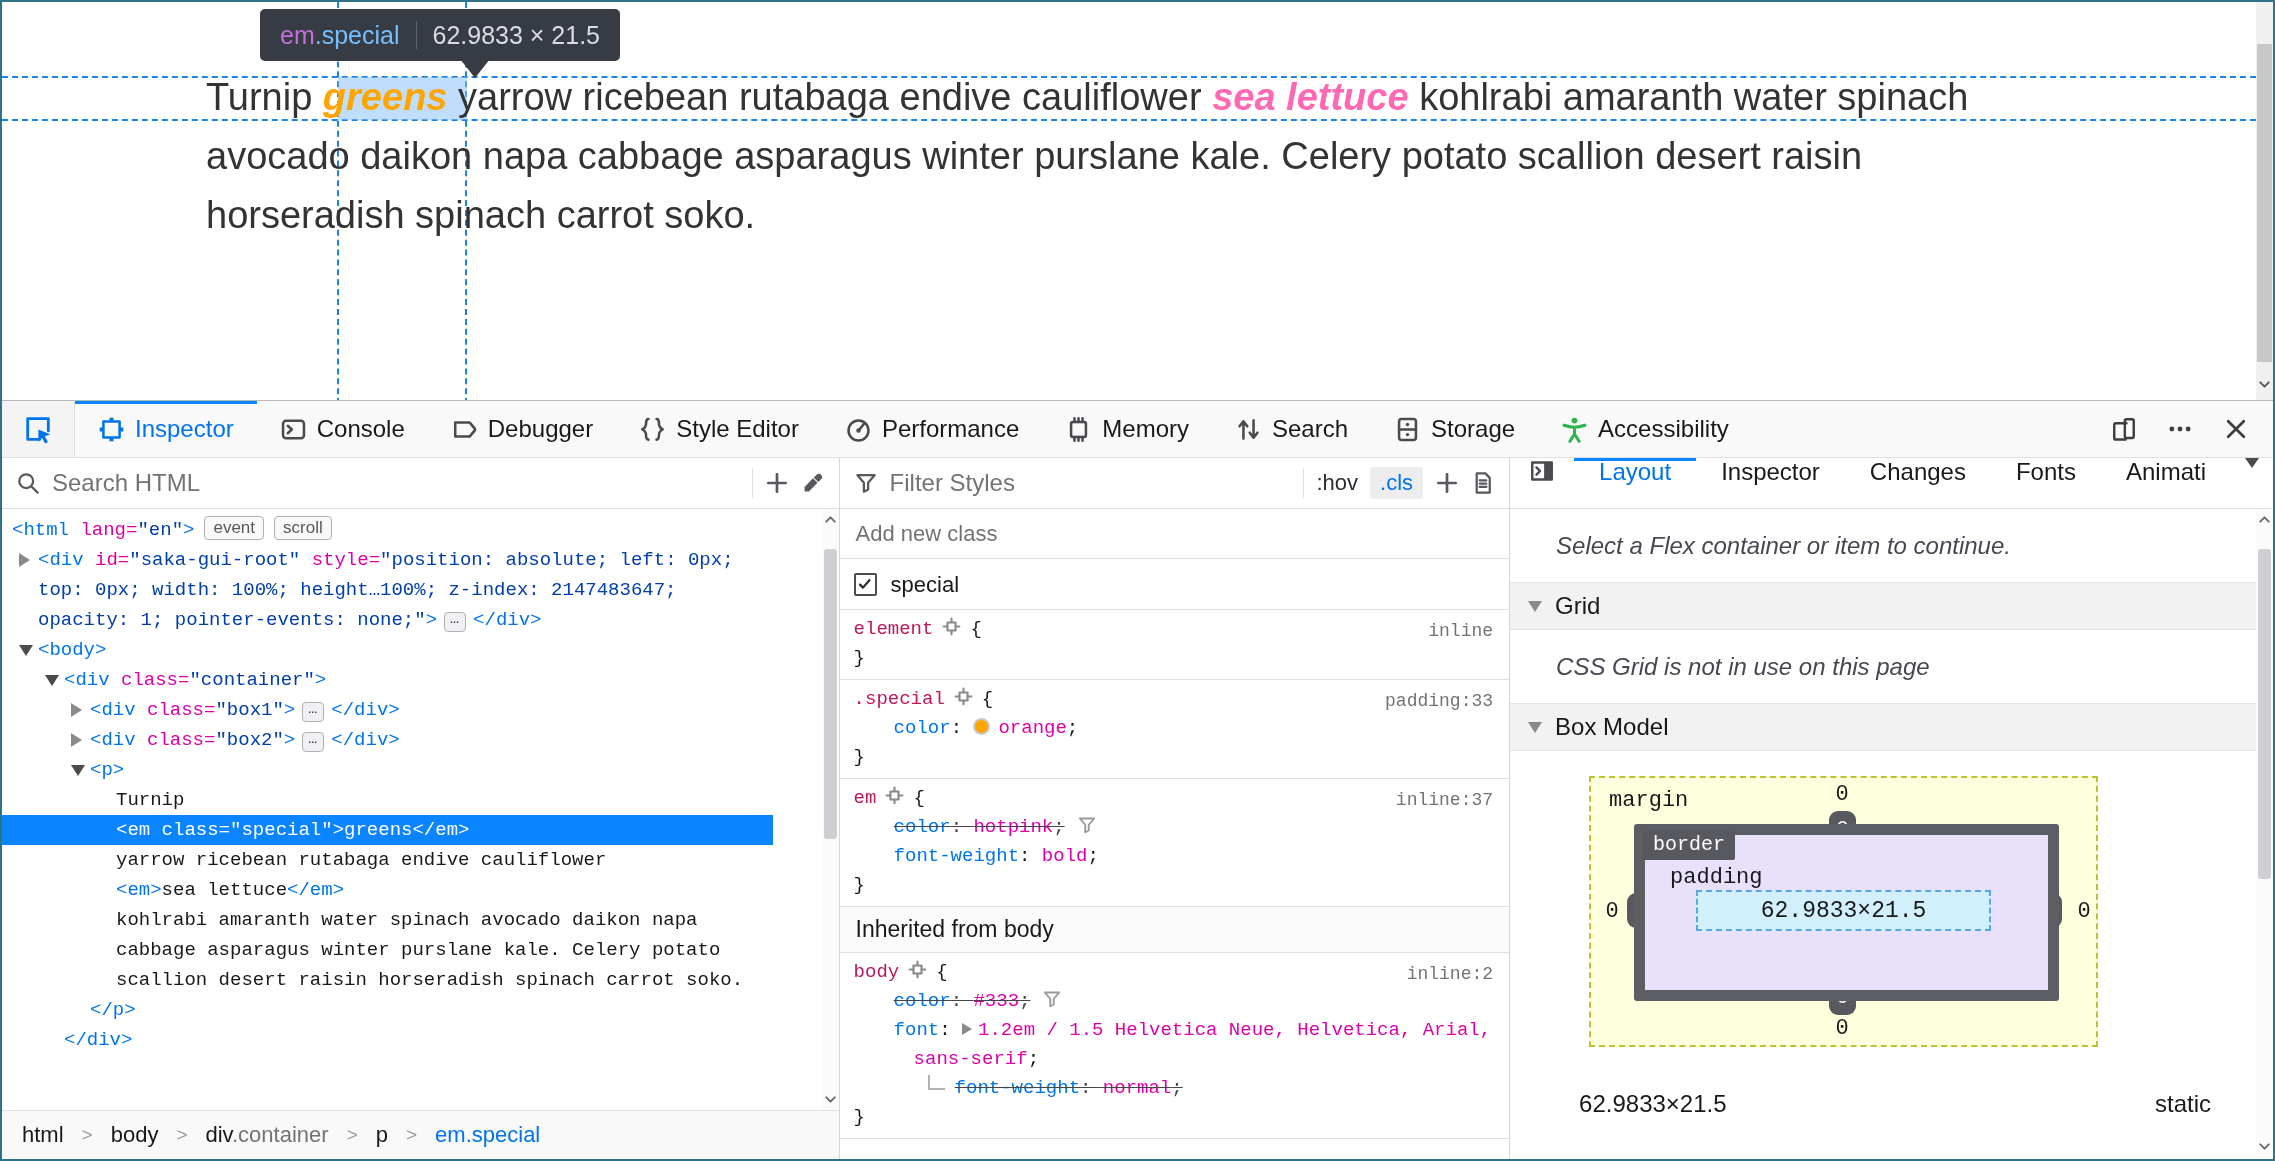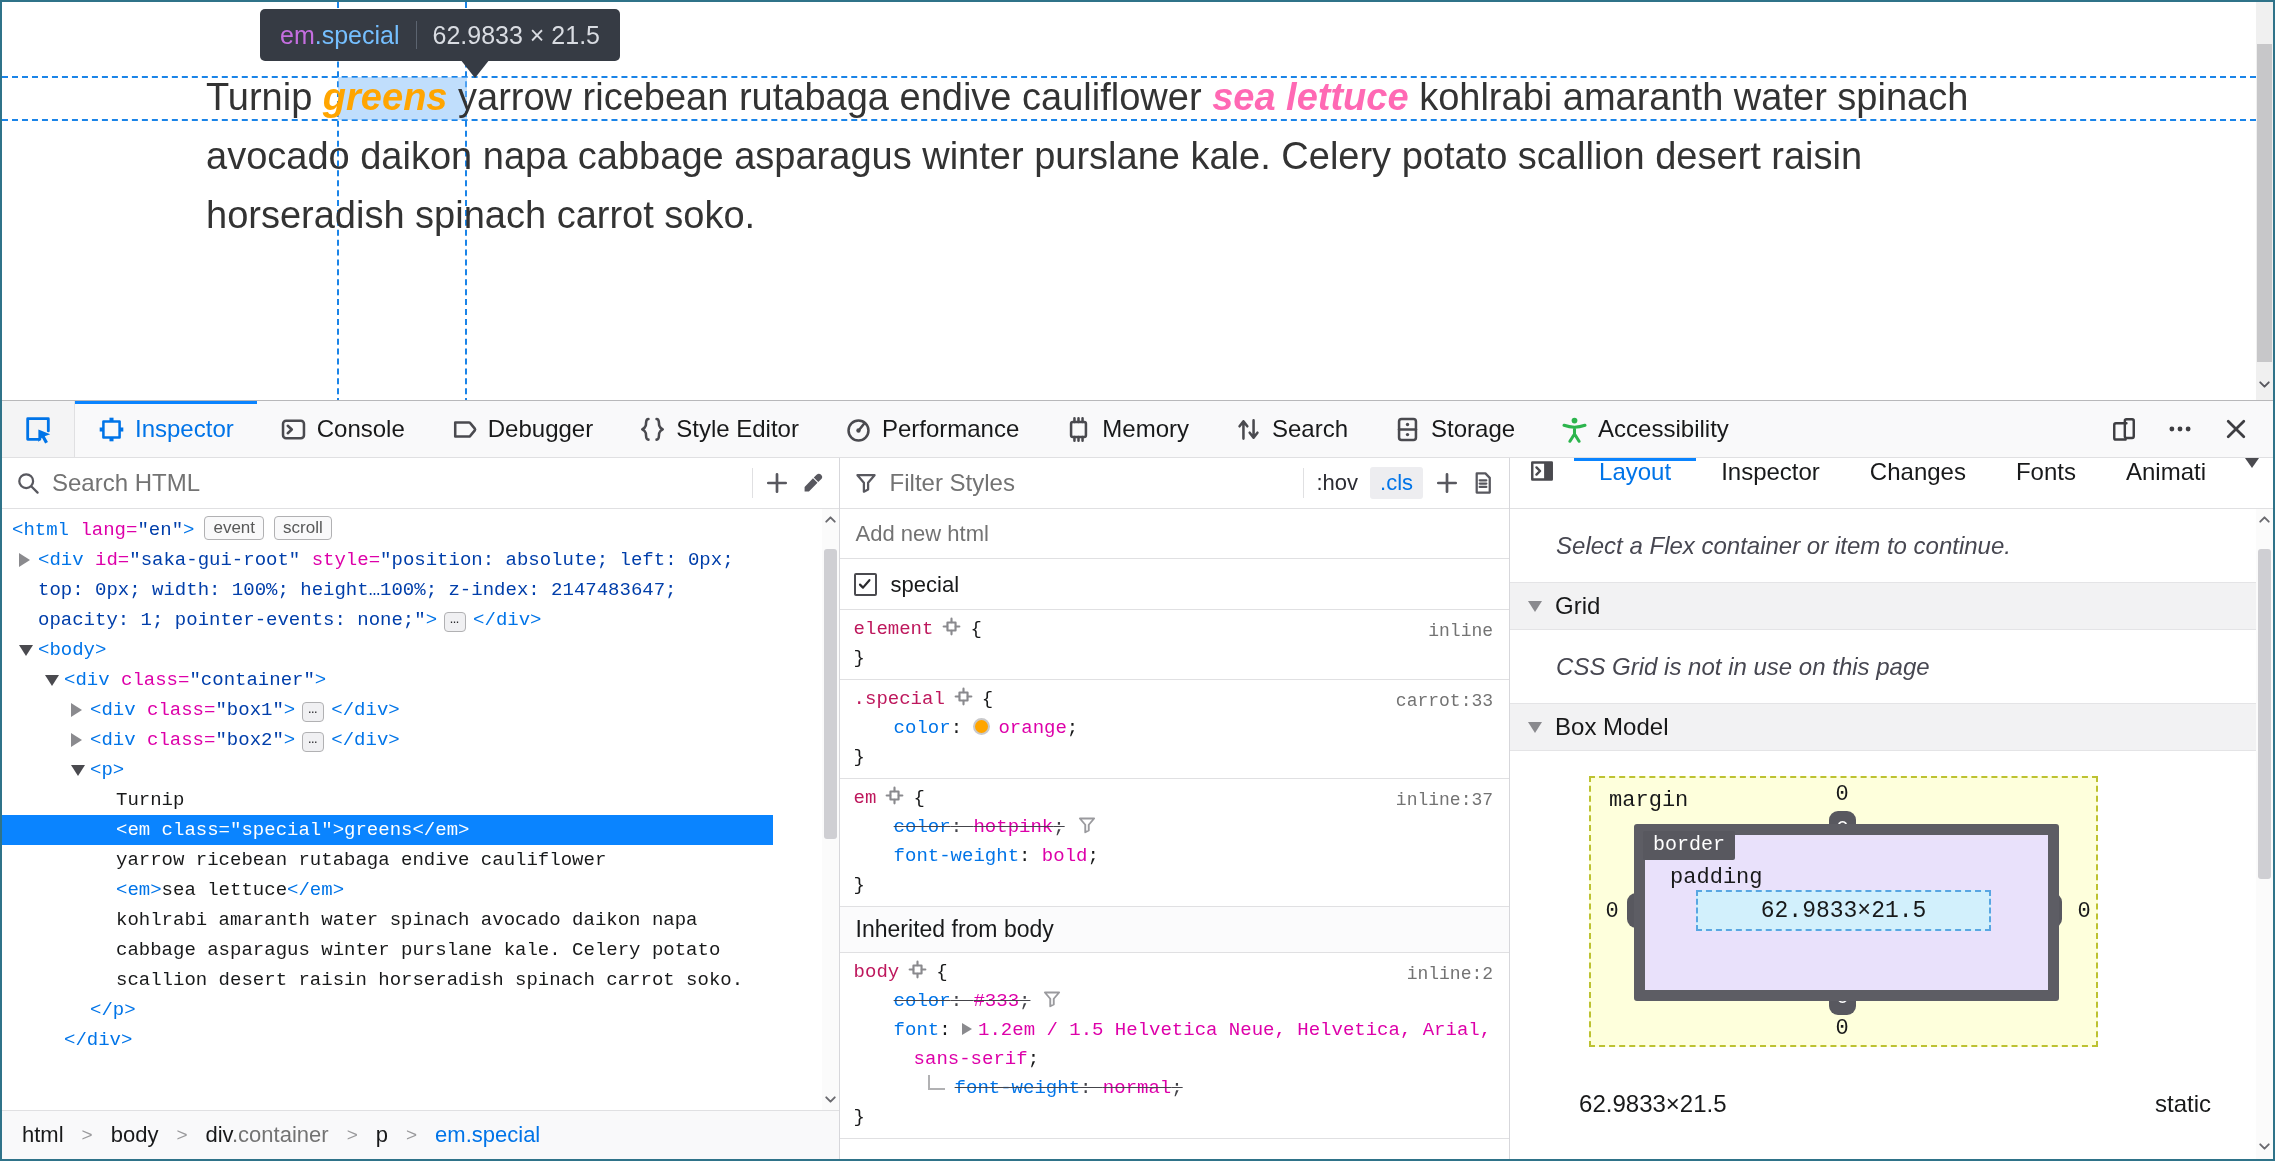--- a/index.html
+++ b/index.html
@@ -381,40 +381,40 @@
               </svg>
             </span>
           <span class="hicon">
               <svg viewBox="0 0 16 16" fill="none" stroke="currentColor" stroke-width="1.5" stroke-linecap="round" stroke-linejoin="round">
                 <path d="M3.8 1.6h5.8l2.9 3v9.8H3.8z"></path>
                 <path d="M5.8 6.2h4.4M5.8 8.4h4.4M5.8 10.6h4.4"></path>
               </svg>
             </span>
         </div>
         <div class="rbody">
-          <div class="addclass">Add new html</div>
+          <div class="addclass">Add new class</div>
           <div class="classrow">
             <span class="checkbox">
                 <svg viewBox="0 0 16 16" fill="none" stroke="currentColor" stroke-width="1.5" stroke-linecap="round" stroke-linejoin="round">
                   <path d="M3 8.6l3 3 6.4-7.4" stroke-width="2.2"></path>
                 </svg>
               </span>
             <span>special</span>
           </div>
           <div id="rules">
               <div class="rule">
                 <span class="rlink">inline</span>
                 <div class="rline"><span class="sel-name">element</span><span class="target"><svg viewBox="0 0 16 16" fill="none" stroke="currentColor" stroke-width="1.5" stroke-linecap="round" stroke-linejoin="round">
                       <rect x="4.6" y="4.6" width="6.8" height="6.8" stroke-width="1.8"></rect>
                       <path d="M8 1.4v3M8 11.6v3M1.4 8h3M11.6 8h3" stroke-width="1.8"></path>
                     </svg></span><span>{</span></div>
                 <div class="rline">}</div>
               </div>
               <div class="rule">
-                <span class="rlink">carrot:33</span>
+                <span class="rlink">padding:33</span>
                 <div class="rline"><span class="sel-name">.special</span><span class="target"><svg viewBox="0 0 16 16" fill="none" stroke="currentColor" stroke-width="1.5" stroke-linecap="round" stroke-linejoin="round">
                       <rect x="4.6" y="4.6" width="6.8" height="6.8" stroke-width="1.8"></rect>
                       <path d="M8 1.4v3M8 11.6v3M1.4 8h3M11.6 8h3" stroke-width="1.8"></path>
                     </svg></span><span>{</span></div>
                 <div class="prop"><span><span class="pname">color</span><span>: </span><span class="swatch" style="background: rgb(255, 165, 0);"></span><span class="pval">orange</span><span>;</span></span></div>
                 <div class="rline">}</div>
               </div>
               <div class="rule">
                 <span class="rlink">inline:37</span>
                 <div class="rline"><span class="sel-name">em</span><span class="target"><svg viewBox="0 0 16 16" fill="none" stroke="currentColor" stroke-width="1.5" stroke-linecap="round" stroke-linejoin="round">

